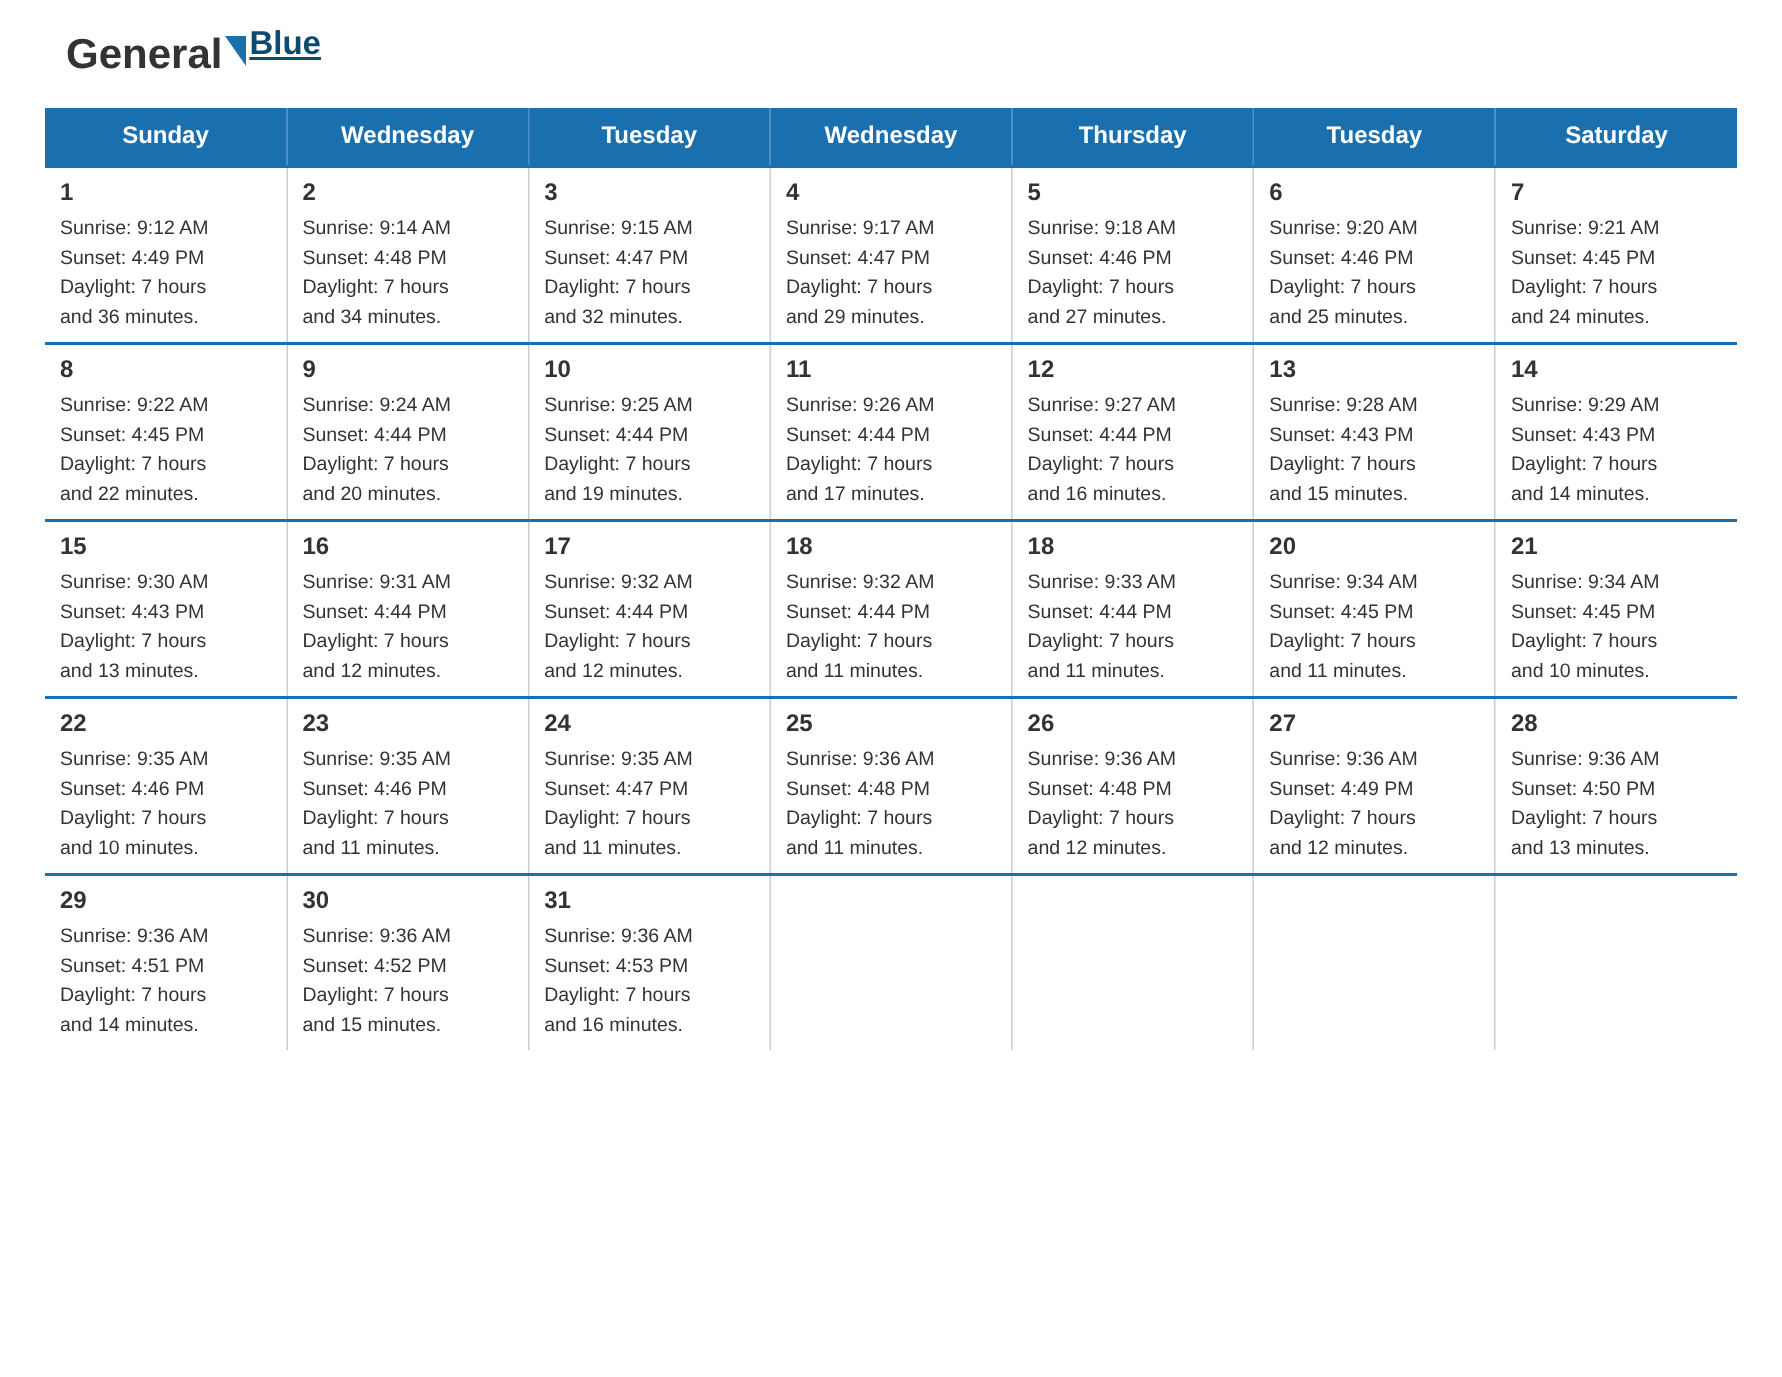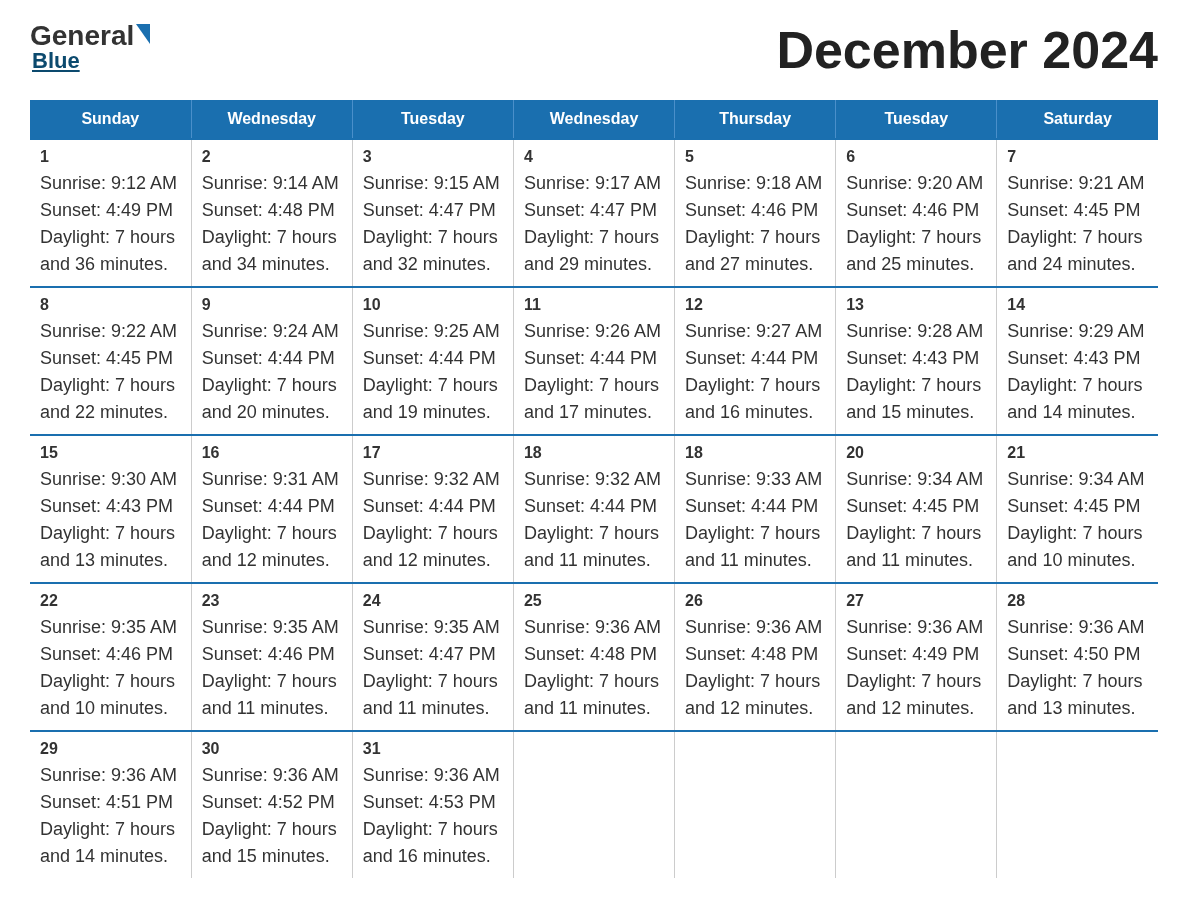--- a/index.html
+++ b/index.html
@@ -11,22 +11,23 @@
       padding: 20px 30px;
     }
     .header {
       display: flex;
       justify-content: space-between;
       align-items: flex-start;
       margin-bottom: 20px;
     }
     .logo {
       display: flex;
-      flex-direction: column;
+      flex-direction: row;
       align-items: flex-start;
+      margin-left: 14px;
     }
     .logo-text {
       font-size: 28px;
       font-weight: bold;
       color: #333;
       display: flex;
       align-items: center;
     }
     .logo-general { color: #333; }
     .logo-triangle {
@@ -85,38 +86,37 @@
       min-height: 100px;
     }
     tbody td:last-child { border-right: none; }
     .day-number {
       font-size: 16px;
       font-weight: bold;
       margin-bottom: 4px;
       display: block;
     }
     .day-info {
-      font-size: 18px;
+      font-size: 13px;
       line-height: 1.5;
     }
     .empty-cell { background: #fff; }
   </style>
 </head>
 <body>
 
 <div class="header">
   <div class="logo">
     <div class="logo-text">
       <span class="logo-general">General</span>
       <div class="logo-triangle"></div>
     </div>
     <div class="logo-underline">Blue</div>
   </div>
   <div class="title-section">
-    <div class="month-title">December 2024</div>
   </div>
 </div>
 
 <table>
   <thead>
     <tr>
     <th>Sunday</th>
         <th>Wednesday</th>
         <th>Tuesday</th>
         <th>Wednesday</th>

